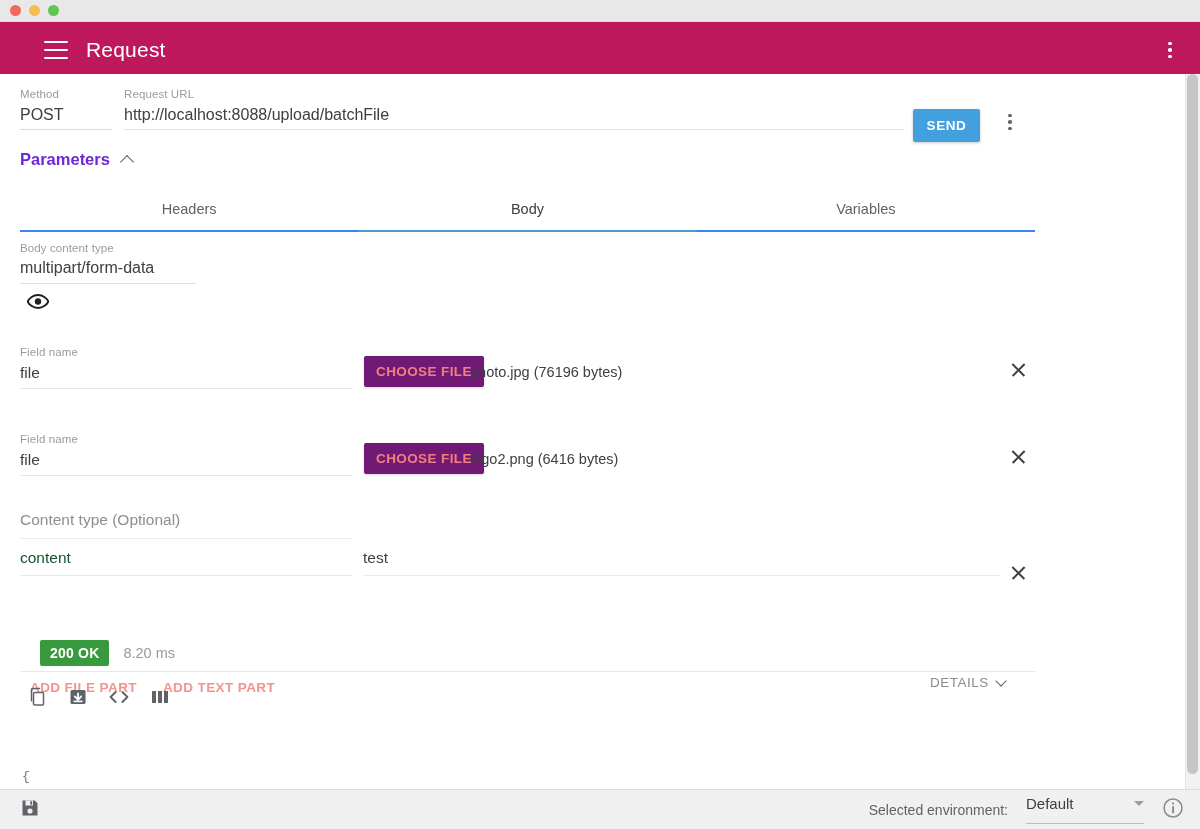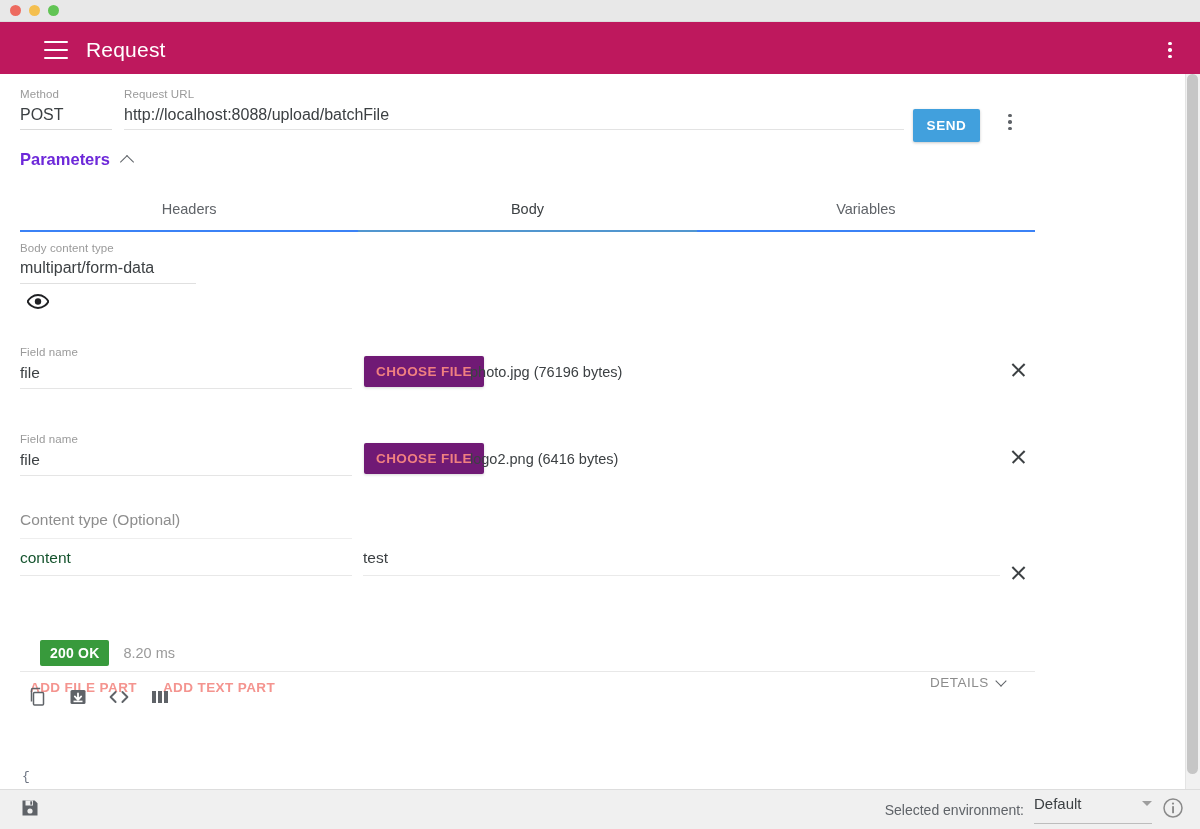--- a/index.html
+++ b/index.html
@@ -263,21 +263,21 @@
   .statusbar {
     position: absolute; bottom: 0; left: 0;
     width: 1200px; height: 40px;
     background: #f0f0f0;
     border-top: 1px solid #dddddd;
     display: flex; align-items: center;
   }
   .save-icon { margin-left: 20px; cursor: pointer; display: block; }
   .env-area {
     margin-left: auto; margin-right: 16px;
-    display: flex; align-items: center; gap: 10px;
+    display: flex; align-items: center; gap: 18px;
   }
   .env-label { font-size: 14px; color: #5f6368; }
   .env-select {
     position: relative; min-width: 118px;
     border-bottom: 1px solid #bdbdbd;
     padding-bottom: 11px; cursor: pointer;
     display: flex; align-items: center;
   }
   .env-value { font-size: 15px; color: #3c4043; }
   .env-select .caret-down { right: 0; top: 6px; border-top-color: #9e9e9e; }

